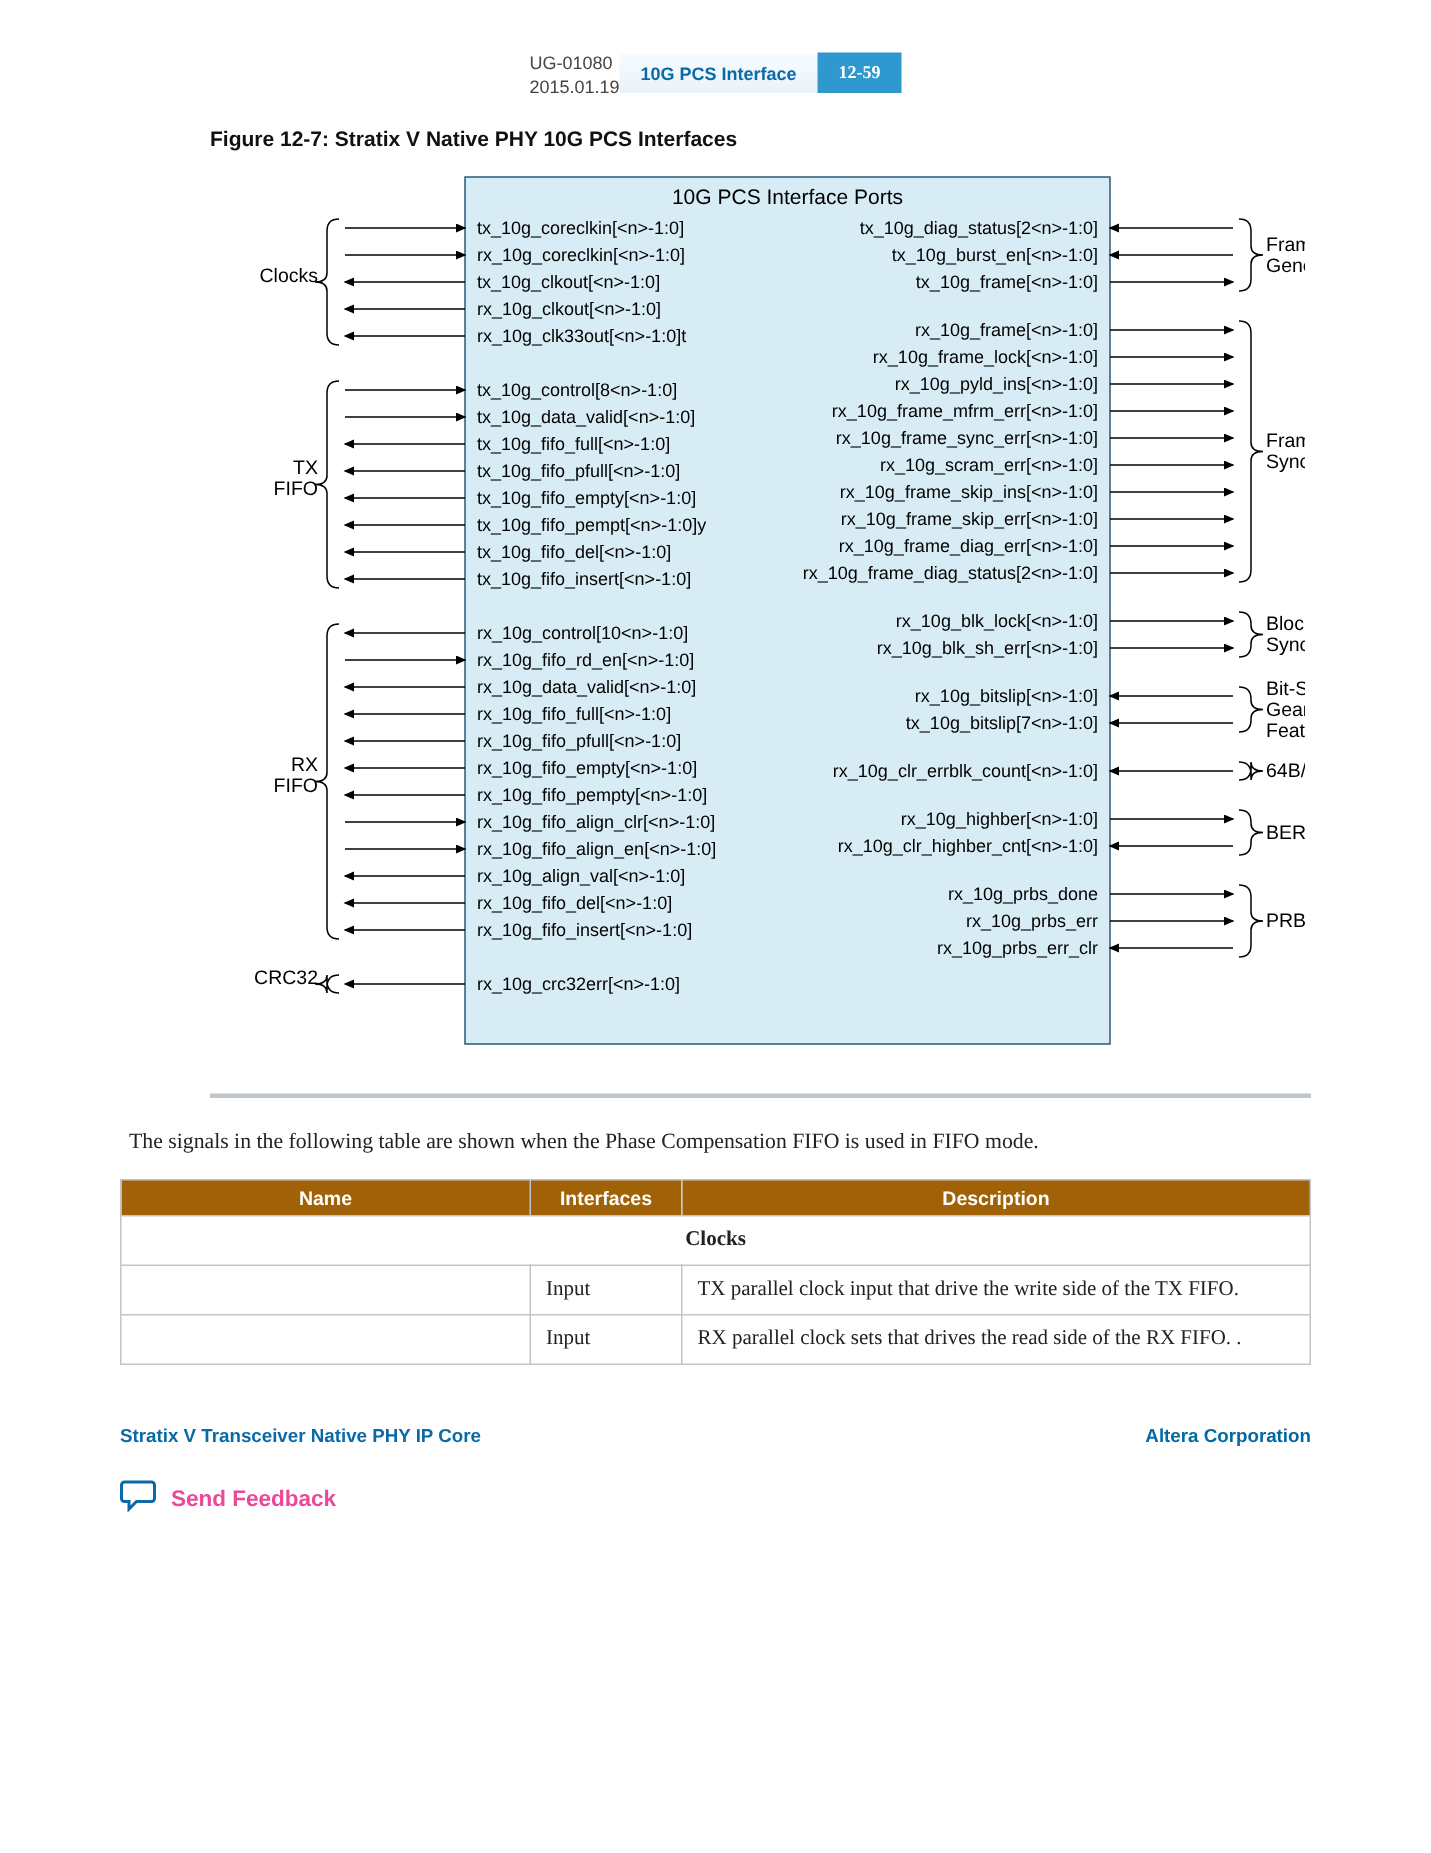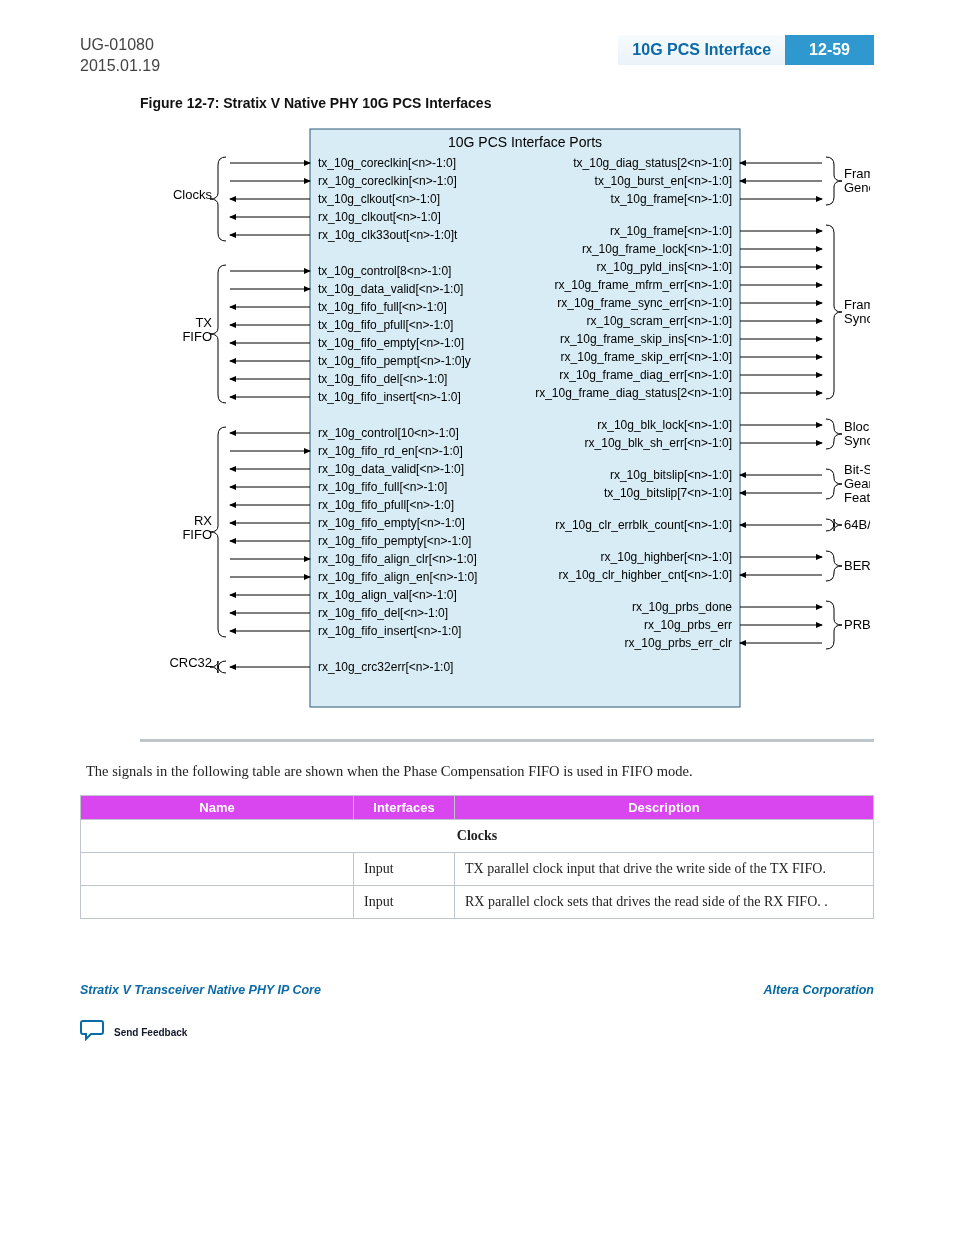--- a/index.html
+++ b/index.html
@@ -1,37 +1,37 @@
 <!DOCTYPE html>
 <html><head>
 <meta charset="utf-8">
 <style>
   html,body{margin:0;padding:0;background:#fff;color:#222;font-family:"Segoe UI",Arial,sans-serif;}
   .page{width:954px;min-height:1235px;box-sizing:border-box;padding:35px 80px 40px 80px;position:relative;}
-  .top-row{display:flex;justify-content:space-between;align-items:flex-start;font-size:16px;}
+  .top-row{display:flex;justify-content:center;align-items:flex-start;font-size:12px;}
   .top-left{line-height:1.3;color:#444;}
   .top-right{display:flex;align-items:center;gap:0;}
   .top-section{font-weight:700;color:#0a6aa7;padding:6px 14px;background:linear-gradient(#f7fbfe,#eaf3f9);}
-  .top-page{background:#2f99cf;color:#fff;font-weight:700;padding:6px 24px;}
+  .top-page{background:#2f99cf;color:#fff;font-weight:700;padding:6px 14px;font-family:Liberation Serif, serif;}
   h3.fig-title{font-size:14px;font-weight:700;margin:18px 0 8px 60px;color:#111;}
   .diagram-wrap{margin:0 0 10px 60px;}
   .hr{border:none;border-top:3px solid #bfc6cb;margin:20px 0 20px 60px;}
   .body-p{margin:0 0 14px 60px;font-family:Georgia,"Times New Roman",serif;font-size:14.5px;line-height:1.35;color:#222;}
   h3.tbl-title{font-size:14px;font-weight:700;margin:10px 0 10px 0;color:#111;}
   table.sig{width:100%;border-collapse:collapse;font-family:Georgia,"Times New Roman",serif;font-size:14px;}
-  table.sig th{background:#d946ef;color:#fff;font-family:"Segoe UI",Arial,sans-serif;font-weight:700;font-size:13px;padding:4px 6px;border:1px solid #bfc6cb;}
+  table.sig th{background:#a16207;color:#fff;font-family:"Segoe UI",Arial,sans-serif;font-weight:700;font-size:13px;padding:4px 6px;border:1px solid #bfc6cb;}
   table.sig td{border:1px solid #bfc6cb;padding:8px 10px;vertical-align:top;}
   table.sig td.dir{text-align:left;width:80px;margin-top:19px;}
   table.sig td.grp{text-align:center;font-weight:700;background:#fff;}
   table.sig th.name{width:260px;}
-  .footer{display:flex;justify-content:space-between;align-items:center;margin-top:64px;font-size:12.5px;font-style:italic;}
+  .footer{display:flex;justify-content:space-between;align-items:center;margin-top:40px;font-size:12.5px;}
   .footer .left{color:#0a6aa7;font-weight:700;}
   .footer .right{font-weight:700;color:#0369a1;}
   .feedback-row{display:flex;align-items:center;gap:8px;margin-top:22px;}
-  .feedback-row a{color:#0f172a;font-weight:700;text-decoration:none;font-size:10px;text-align:center;}
+  .feedback-row a{color:#ec4899;font-weight:700;text-decoration:none;font-size:15px;text-align:center;}
   
   svg text{font-family:"Myriad Pro","Segoe UI",Arial,sans-serif;}
 </style>
 </head>
 <body>
 
 <div class="page">
 
   <div class="top-row">
     <div class="top-left">

